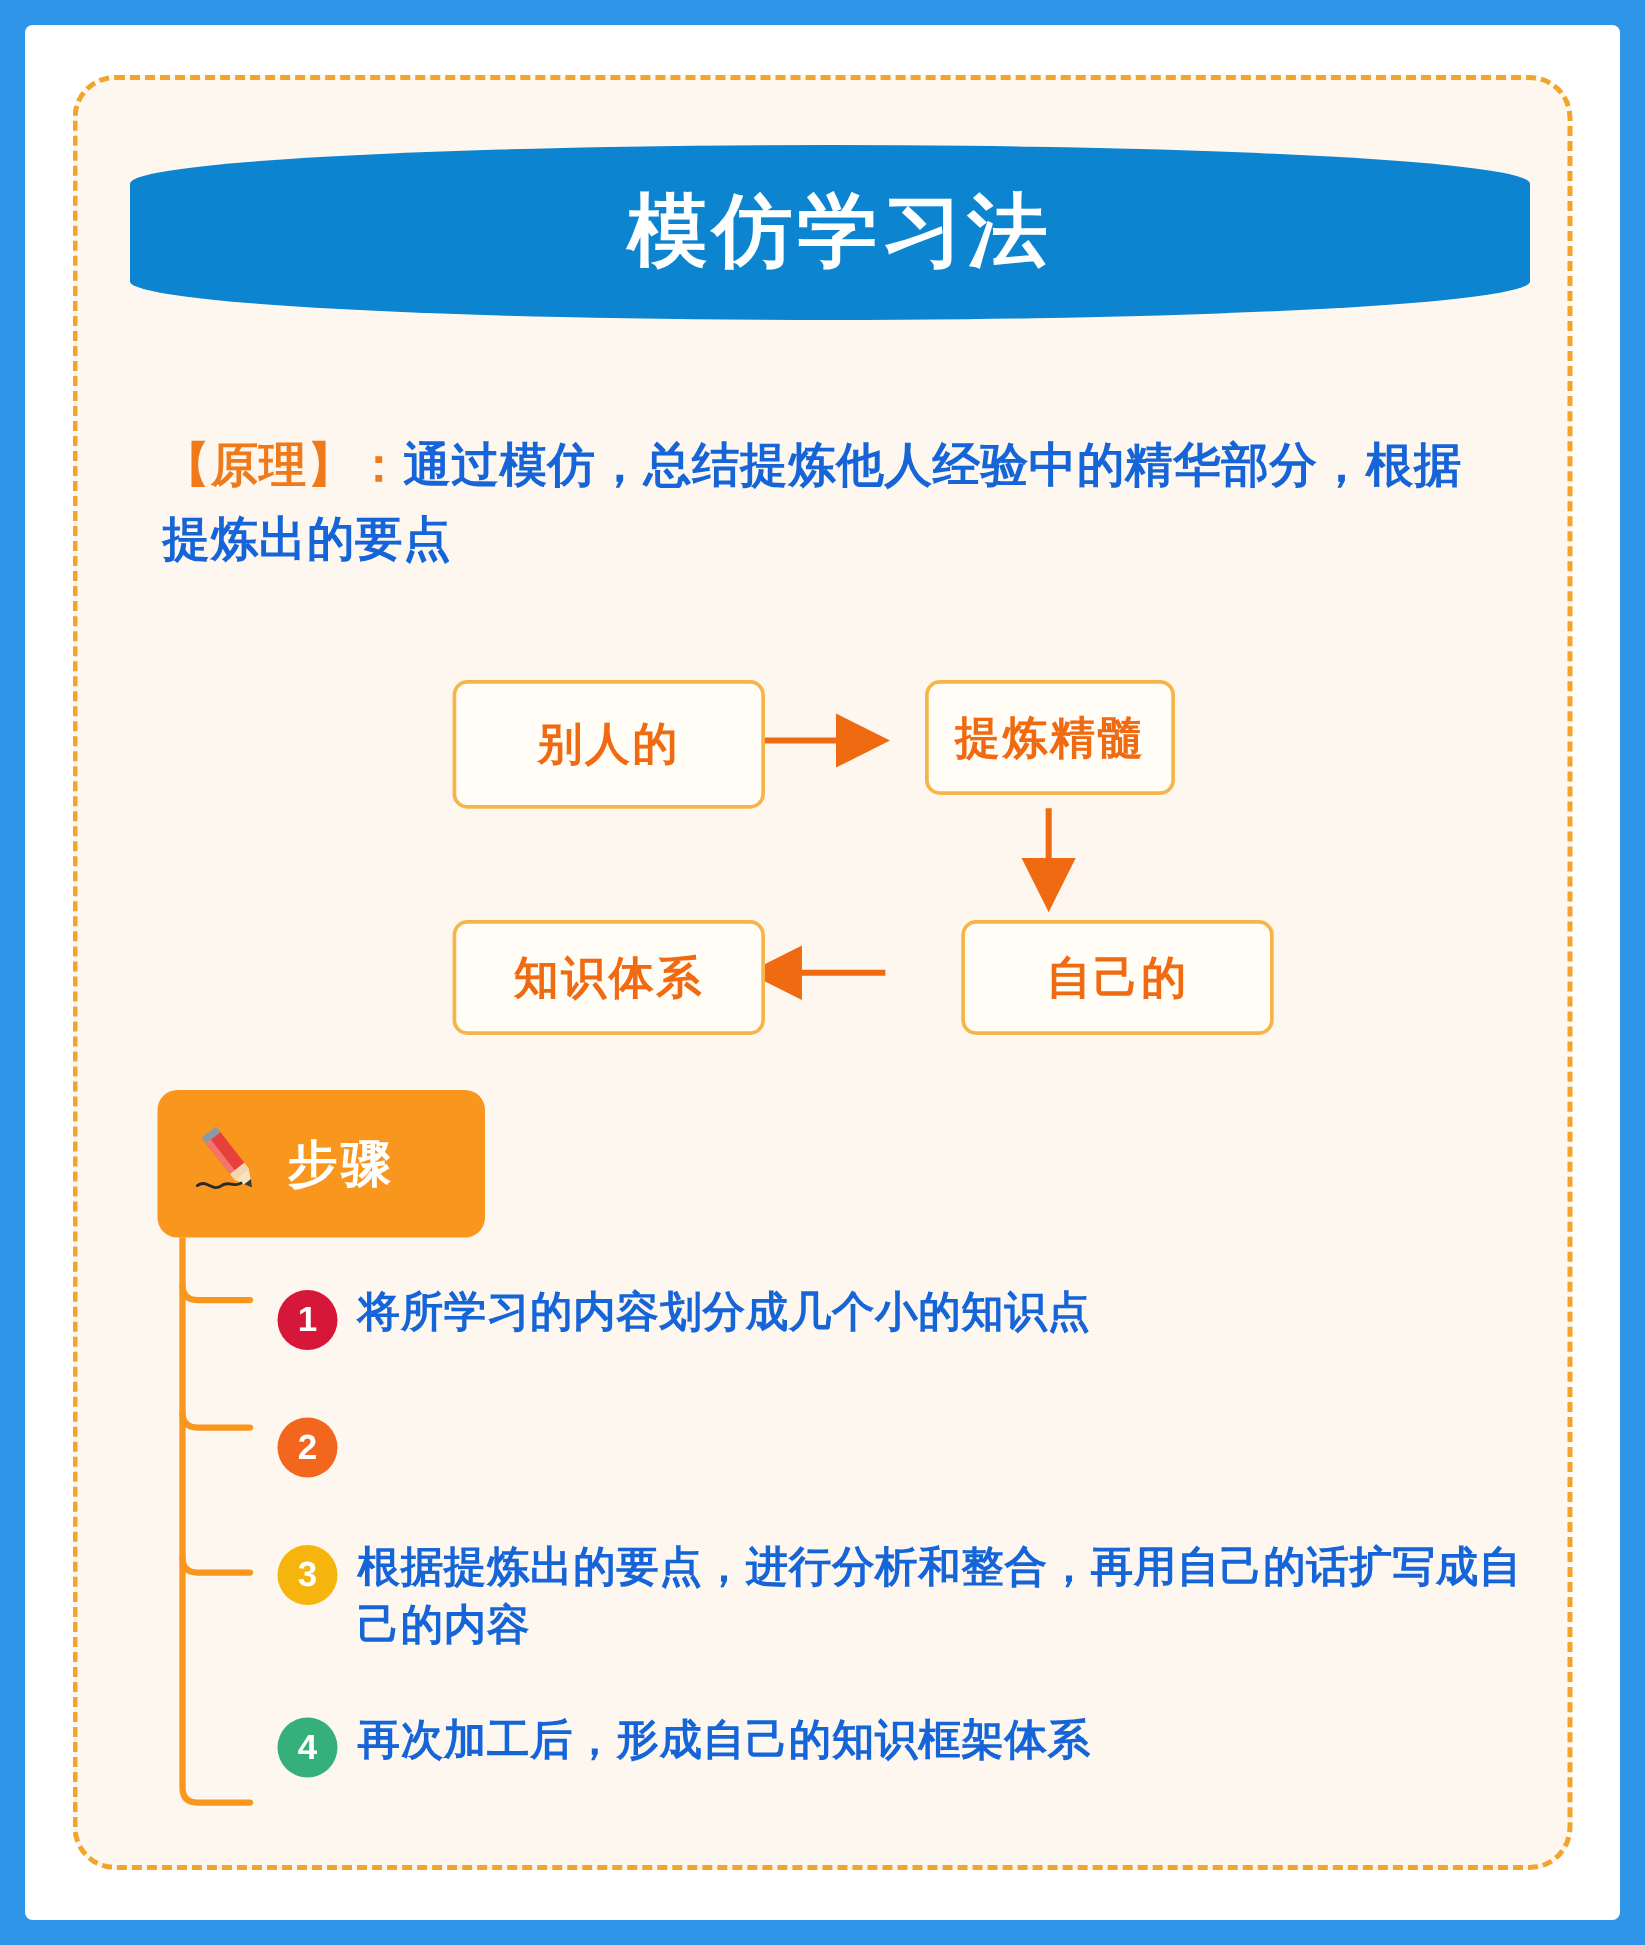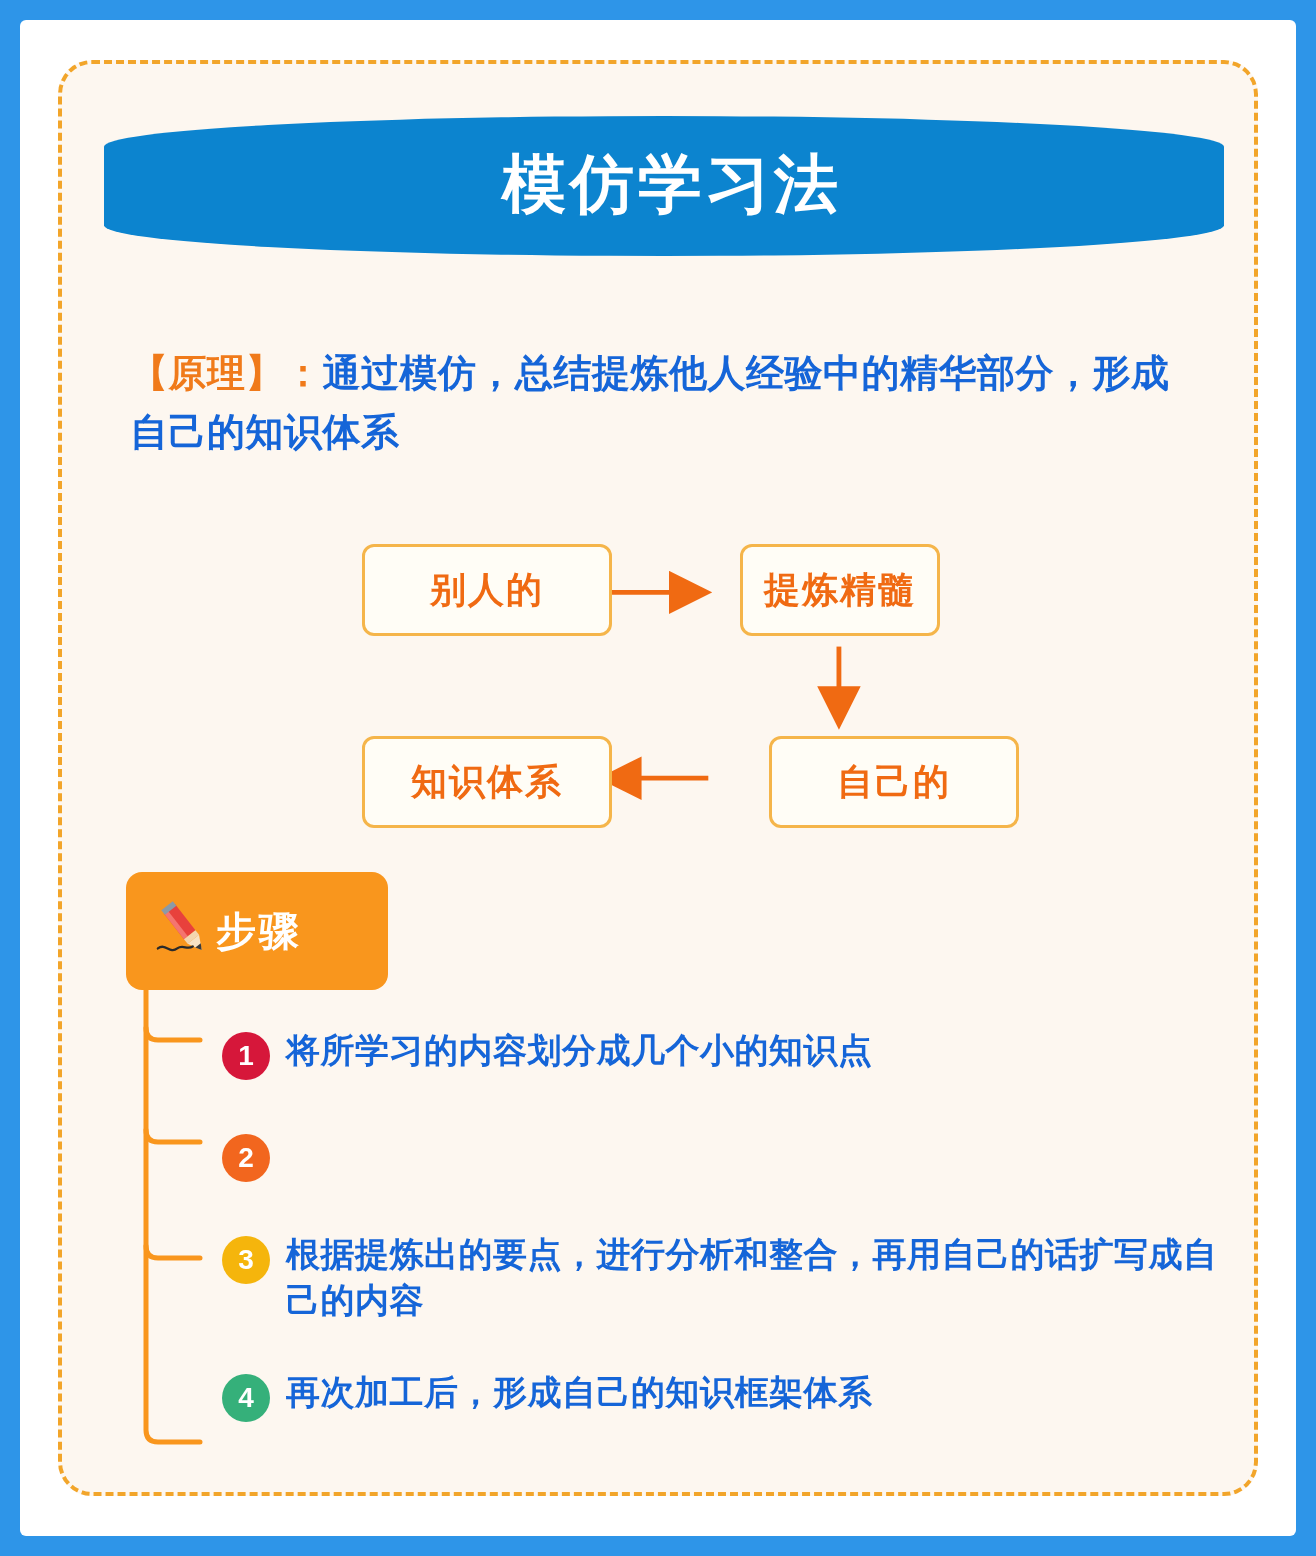--- a/index.html
+++ b/index.html
@@ -97,21 +97,21 @@
     border-radius: 12px;
     display: flex;
     align-items: center;
     justify-content: center;
     color: #f06a12;
     font-size: 36px;
     font-weight: bold;
     letter-spacing: 2px;
     box-sizing: border-box;
   }
-  #box-a { left: 300px; top: 40px;  width: 250px; height: 92px; }
+  #box-a { left: 300px; top: 40px;  width: 250px; height: 103px; }
   #box-b { left: 678px; top: 40px;  width: 200px; height: 92px; }
   #box-c { left: 678px; top: 232px; width: 250px; height: 92px; margin-left: 29px; }
   #box-d { left: 300px; top: 232px; width: 250px; height: 92px; }
 
   .arrow-svg {
     position: absolute;
     left: 0; top: 0;
     width: 100%; height: 100%;
     pointer-events: none;
   }
@@ -120,20 +120,21 @@
   .steps-chip {
     position: absolute;
     left: 64px;
     top: 808px;
     width: 262px;
     height: 118px;
     background: #f9961d;
     border-radius: 16px;
     display: flex;
     align-items: center;
+    gap: 14px;
     padding-left: 28px;
     box-sizing: border-box;
   }
   .pencil-icon { width: 62px; height: 62px; display: block; }
   .steps-label {
     color: #ffffff;
     font-size: 40px;
     font-weight: bold;
     letter-spacing: 3px;
   }
@@ -190,21 +191,21 @@
 
 <div class="page">
   <div class="white-card">
     <div class="dashed-card">
 
       <div class="title-banner">
         <div class="title-text">模仿学习法</div>
       </div>
 
       <div class="principle">
-        <span class="label">【原理】：</span><span>通过模仿，总结提炼他人经验中的精华部分，形成自己的知识体系</span>
+        <span class="label">【原理】：</span><span>通过模仿，总结提炼他人经验中的精华部分，根据提炼出的要点</span>
       </div>
 
       <div class="flow">
         <svg class="arrow-svg" viewBox="0 0 1232 320">
           <defs>
             <marker id="ah" markerWidth="9" markerHeight="9" refX="7" refY="4.5" orient="auto">
               <path d="M0,0 L9,4.5 L0,9 z" fill="#f06a12"></path>
             </marker>
           </defs>
 

